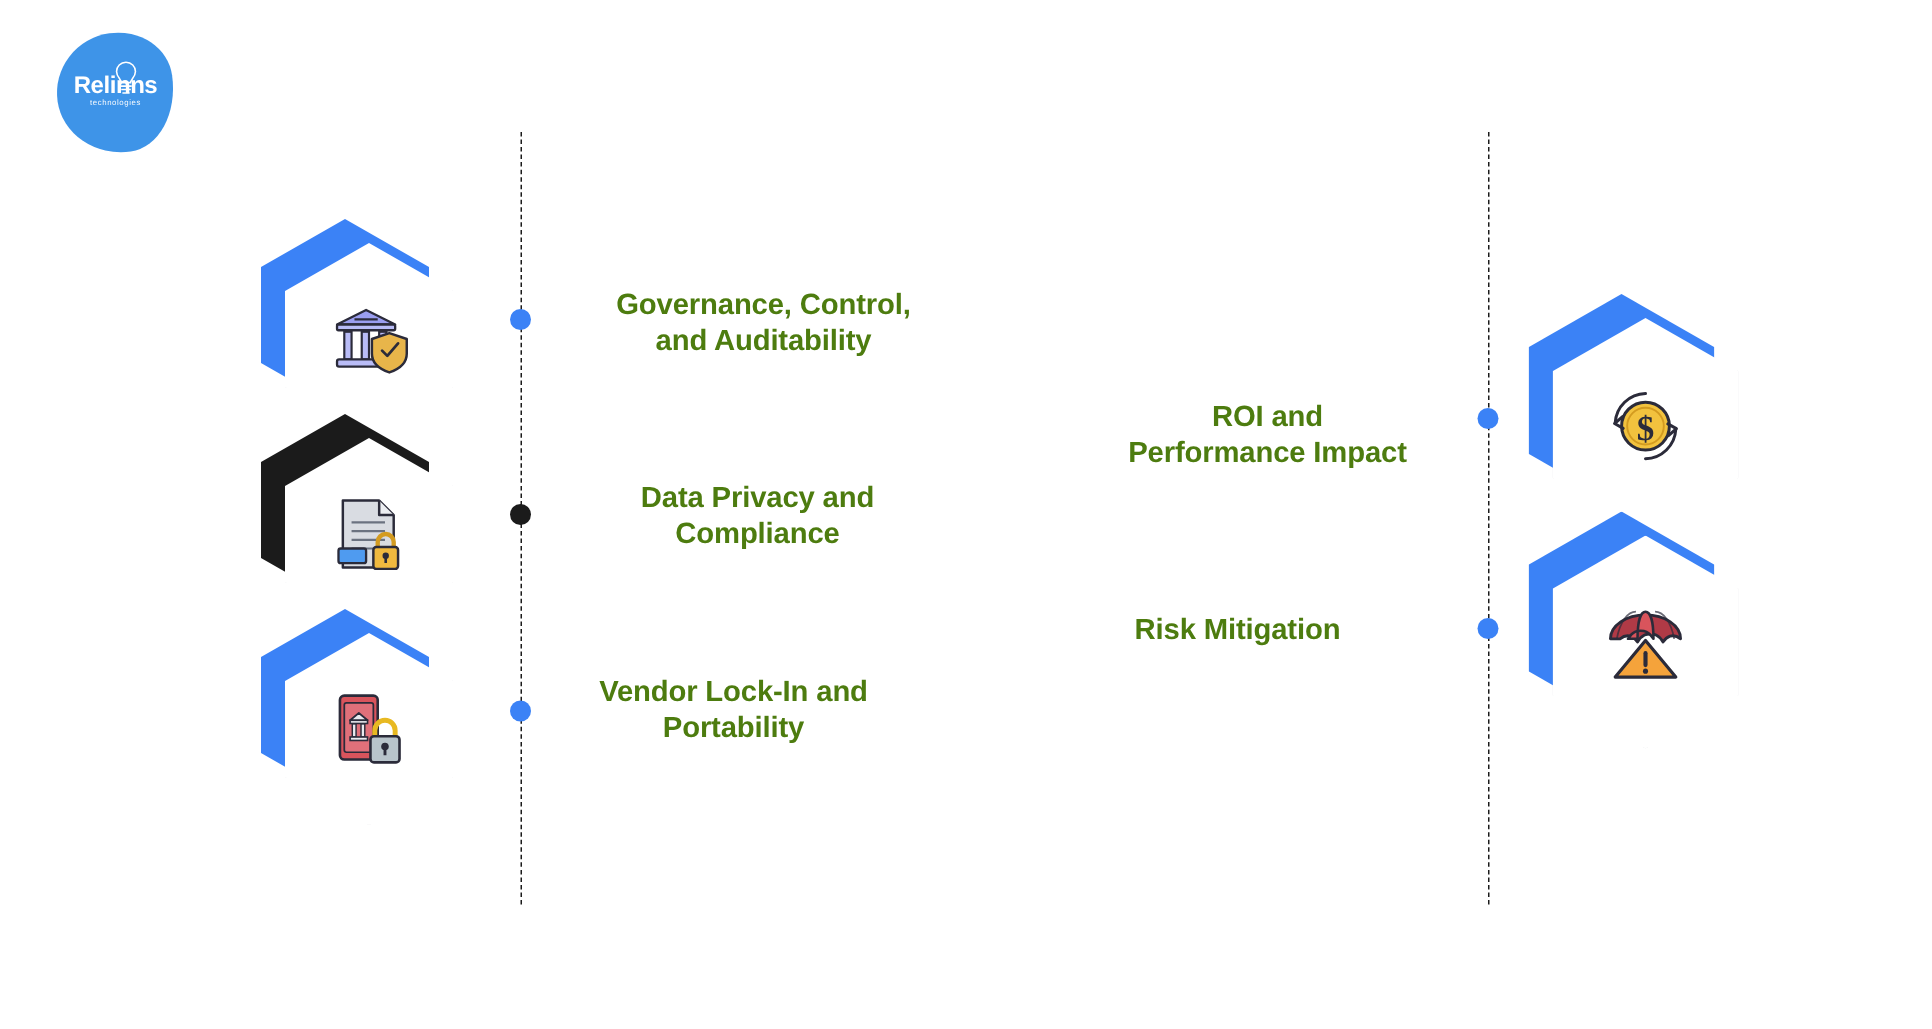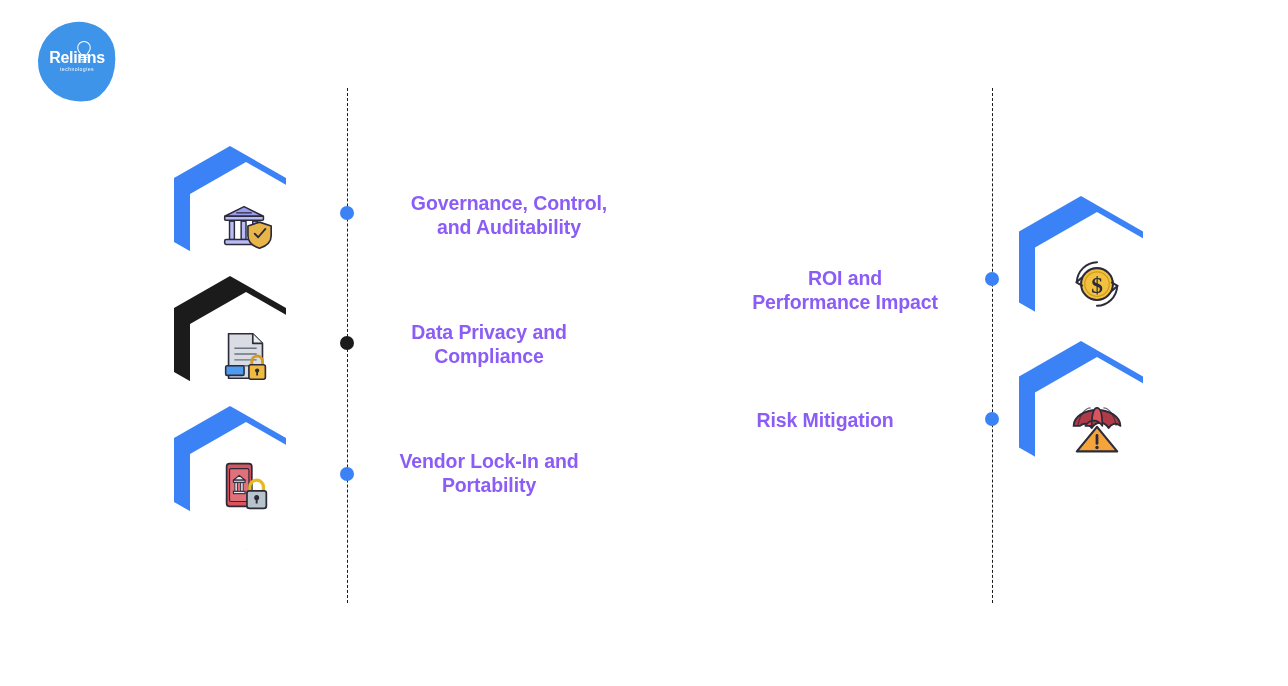--- a/index.html
+++ b/index.html
@@ -119,21 +119,21 @@
   }
   .hex-big { width: 124px; height: 142px; }
   .hex-big .band, .hex-big .face {
     width: 124px; height: 142px;
   }
   .hex-big .glyph { width: 68px; height: 68px; }
 
   
   .label {
     position: absolute;
-    color: #8b5cf6;
+    color: #4d7c0f;
     font-size: 19.5px;
     font-weight: bold;
     line-height: 24px;
     letter-spacing: -0.1px;
     white-space: pre-line;
   }
   .label.center { text-align: center; }
   .label.right  { text-align: center; }
 </style>
 </head>
@@ -243,21 +243,21 @@
         <path d="M50 30 c-2-11-7-17-12-17" fill="none" stroke="#2b2b3a" stroke-width="1.1" opacity=".7"></path>
         <path d="M32 31 L51 54 H13 Z" fill="#f5a33b" stroke="#2b2b3a" stroke-width="2" stroke-linejoin="round"></path>
         <line x1="32" y1="39" x2="32" y2="46.5" stroke="#2b2b3a" stroke-width="2.6" stroke-linecap="round"></line>
         <circle cx="32" cy="50.3" r="1.6" fill="#2b2b3a"></circle>
       </svg>
     </div>
   </div>
 
   <div class="label center" style="left:384px; top:191px; width:250px;">Governance, Control,
 and Auditability</div>
-  <div class="label center" style="left:364px; top:320px; width:250px;">Data Privacy and
+  <div class="label center" style="left:380px; top:320px; width:250px;">Data Privacy and
 Compliance</div>
   <div class="label center" style="left:364px; top:449px; width:250px;">Vendor Lock-In and
 Portability</div>
 
   <div class="label center" style="left:720px; top:266px; width:250px;">ROI and
 Performance Impact</div>
   <div class="label right" style="left:700px; top:408px; width:250px;">Risk Mitigation</div>
 
 </div>
 

